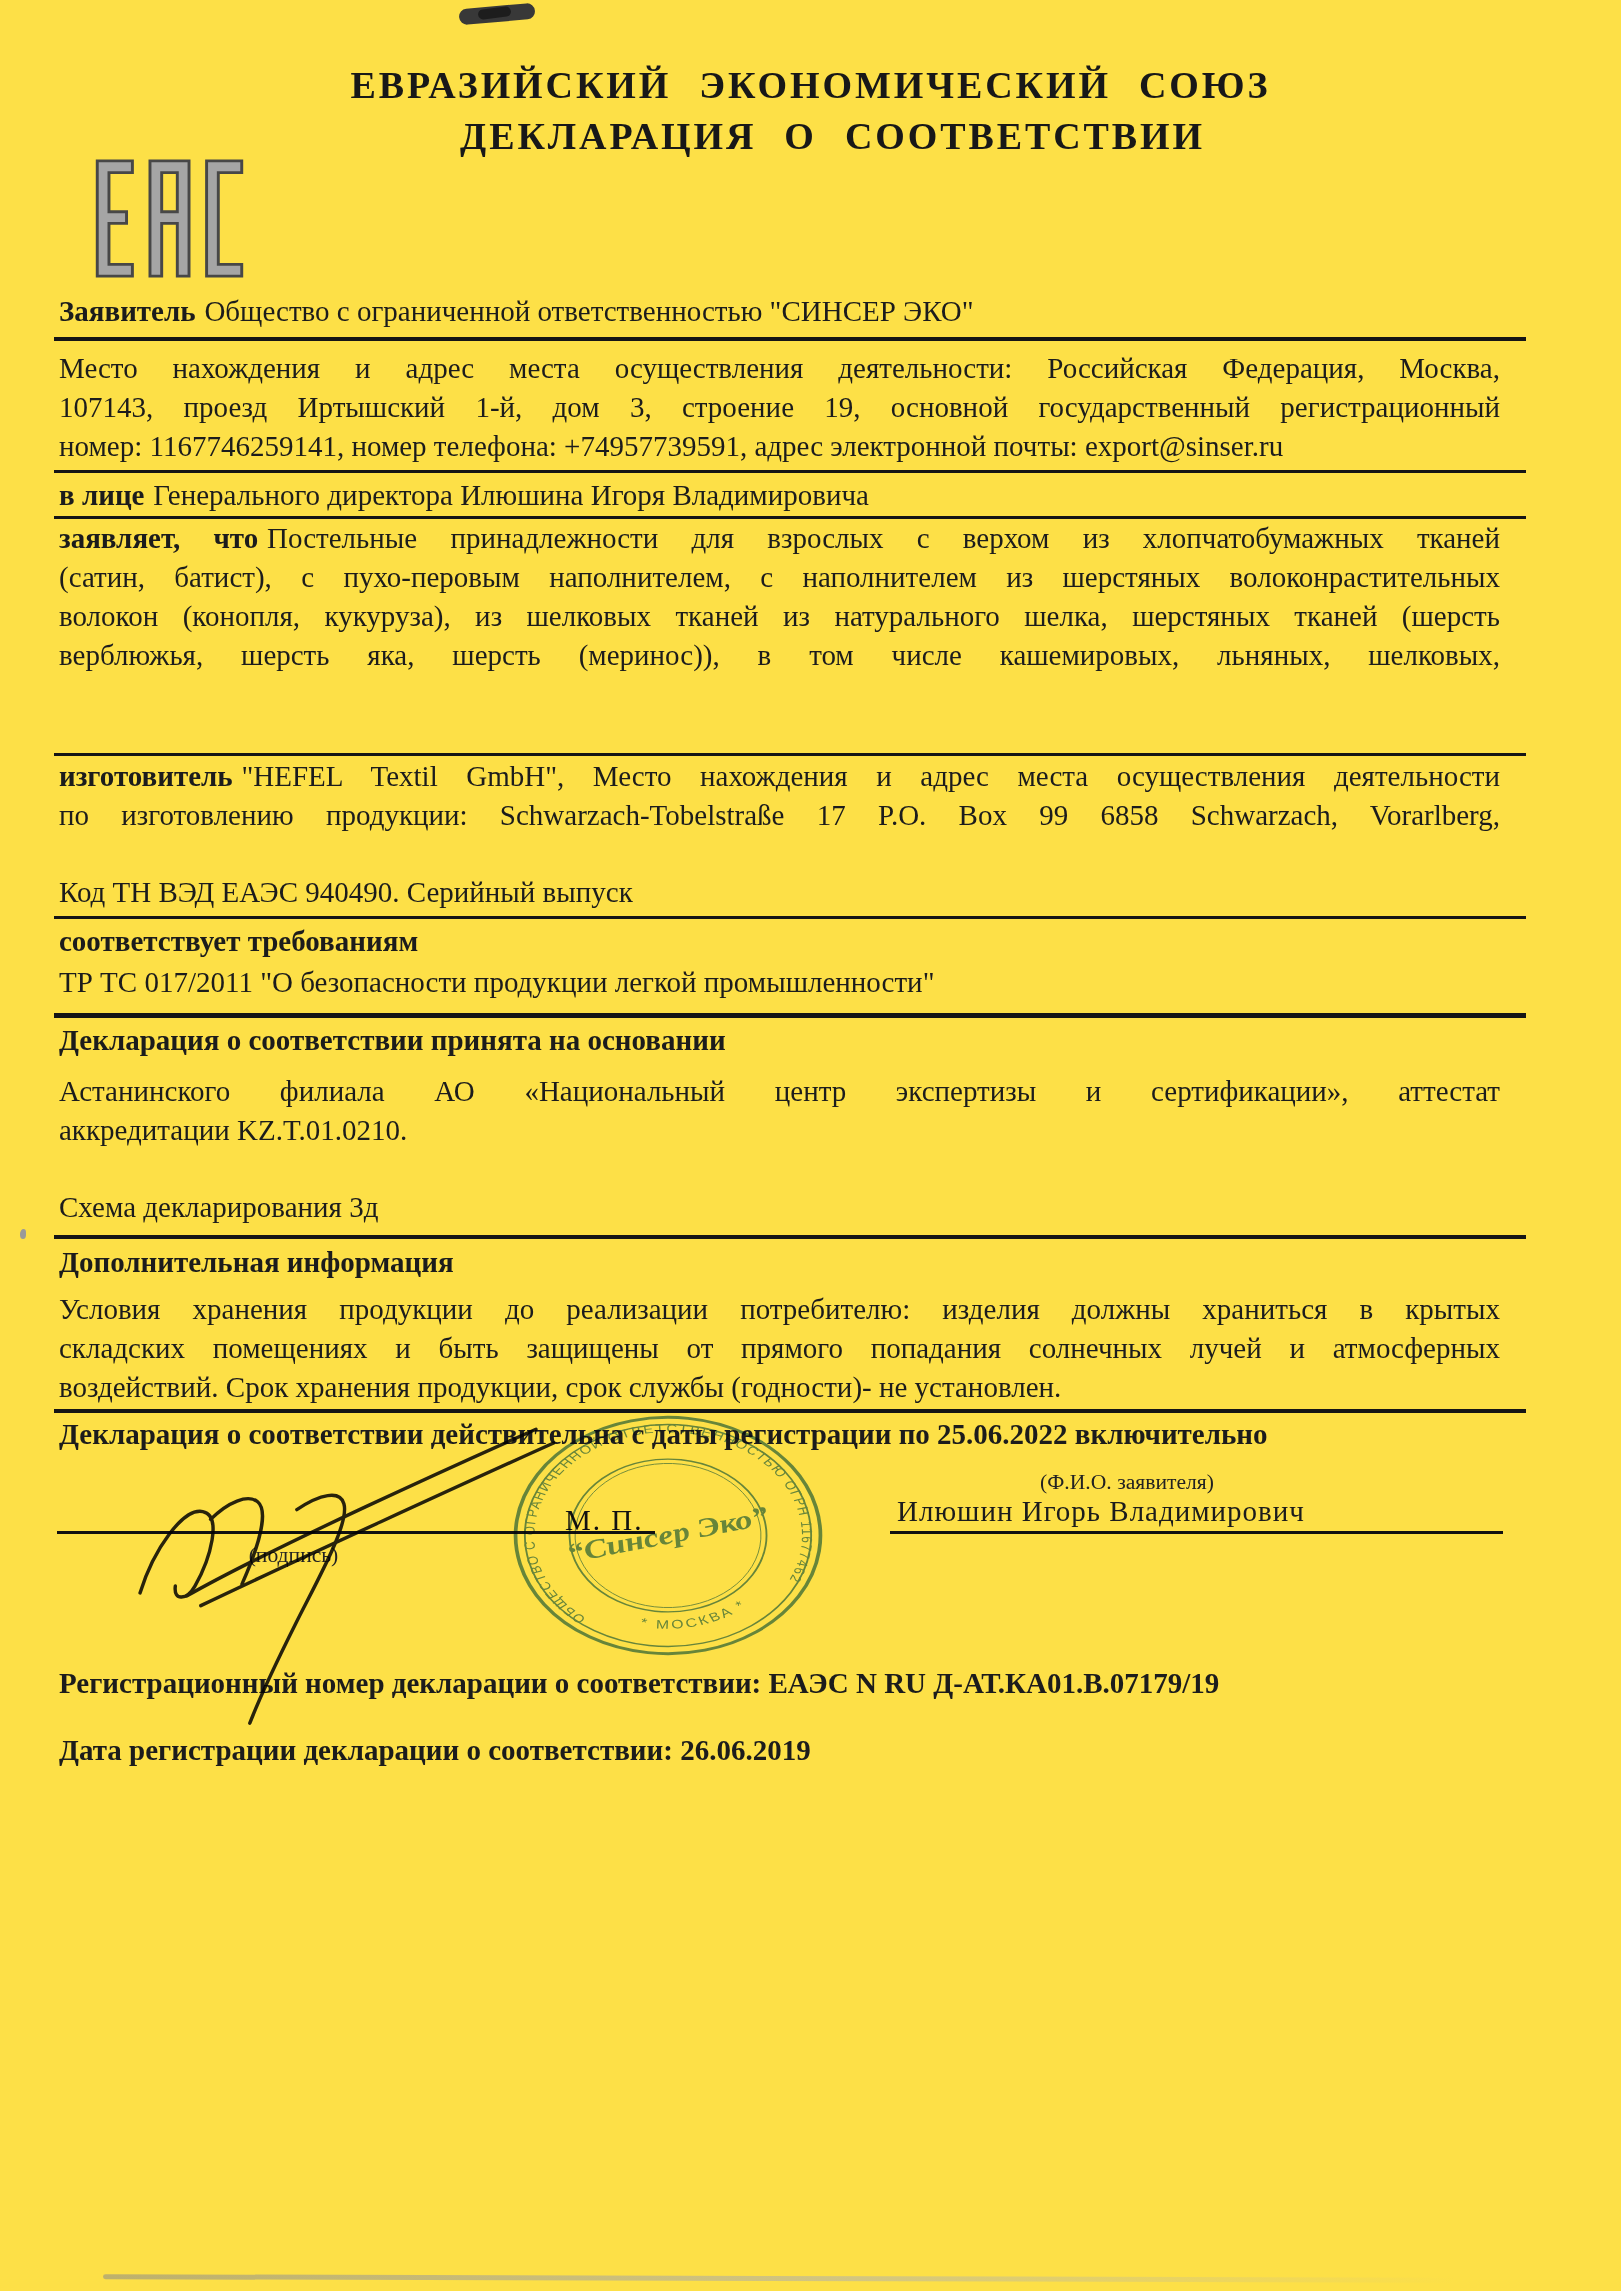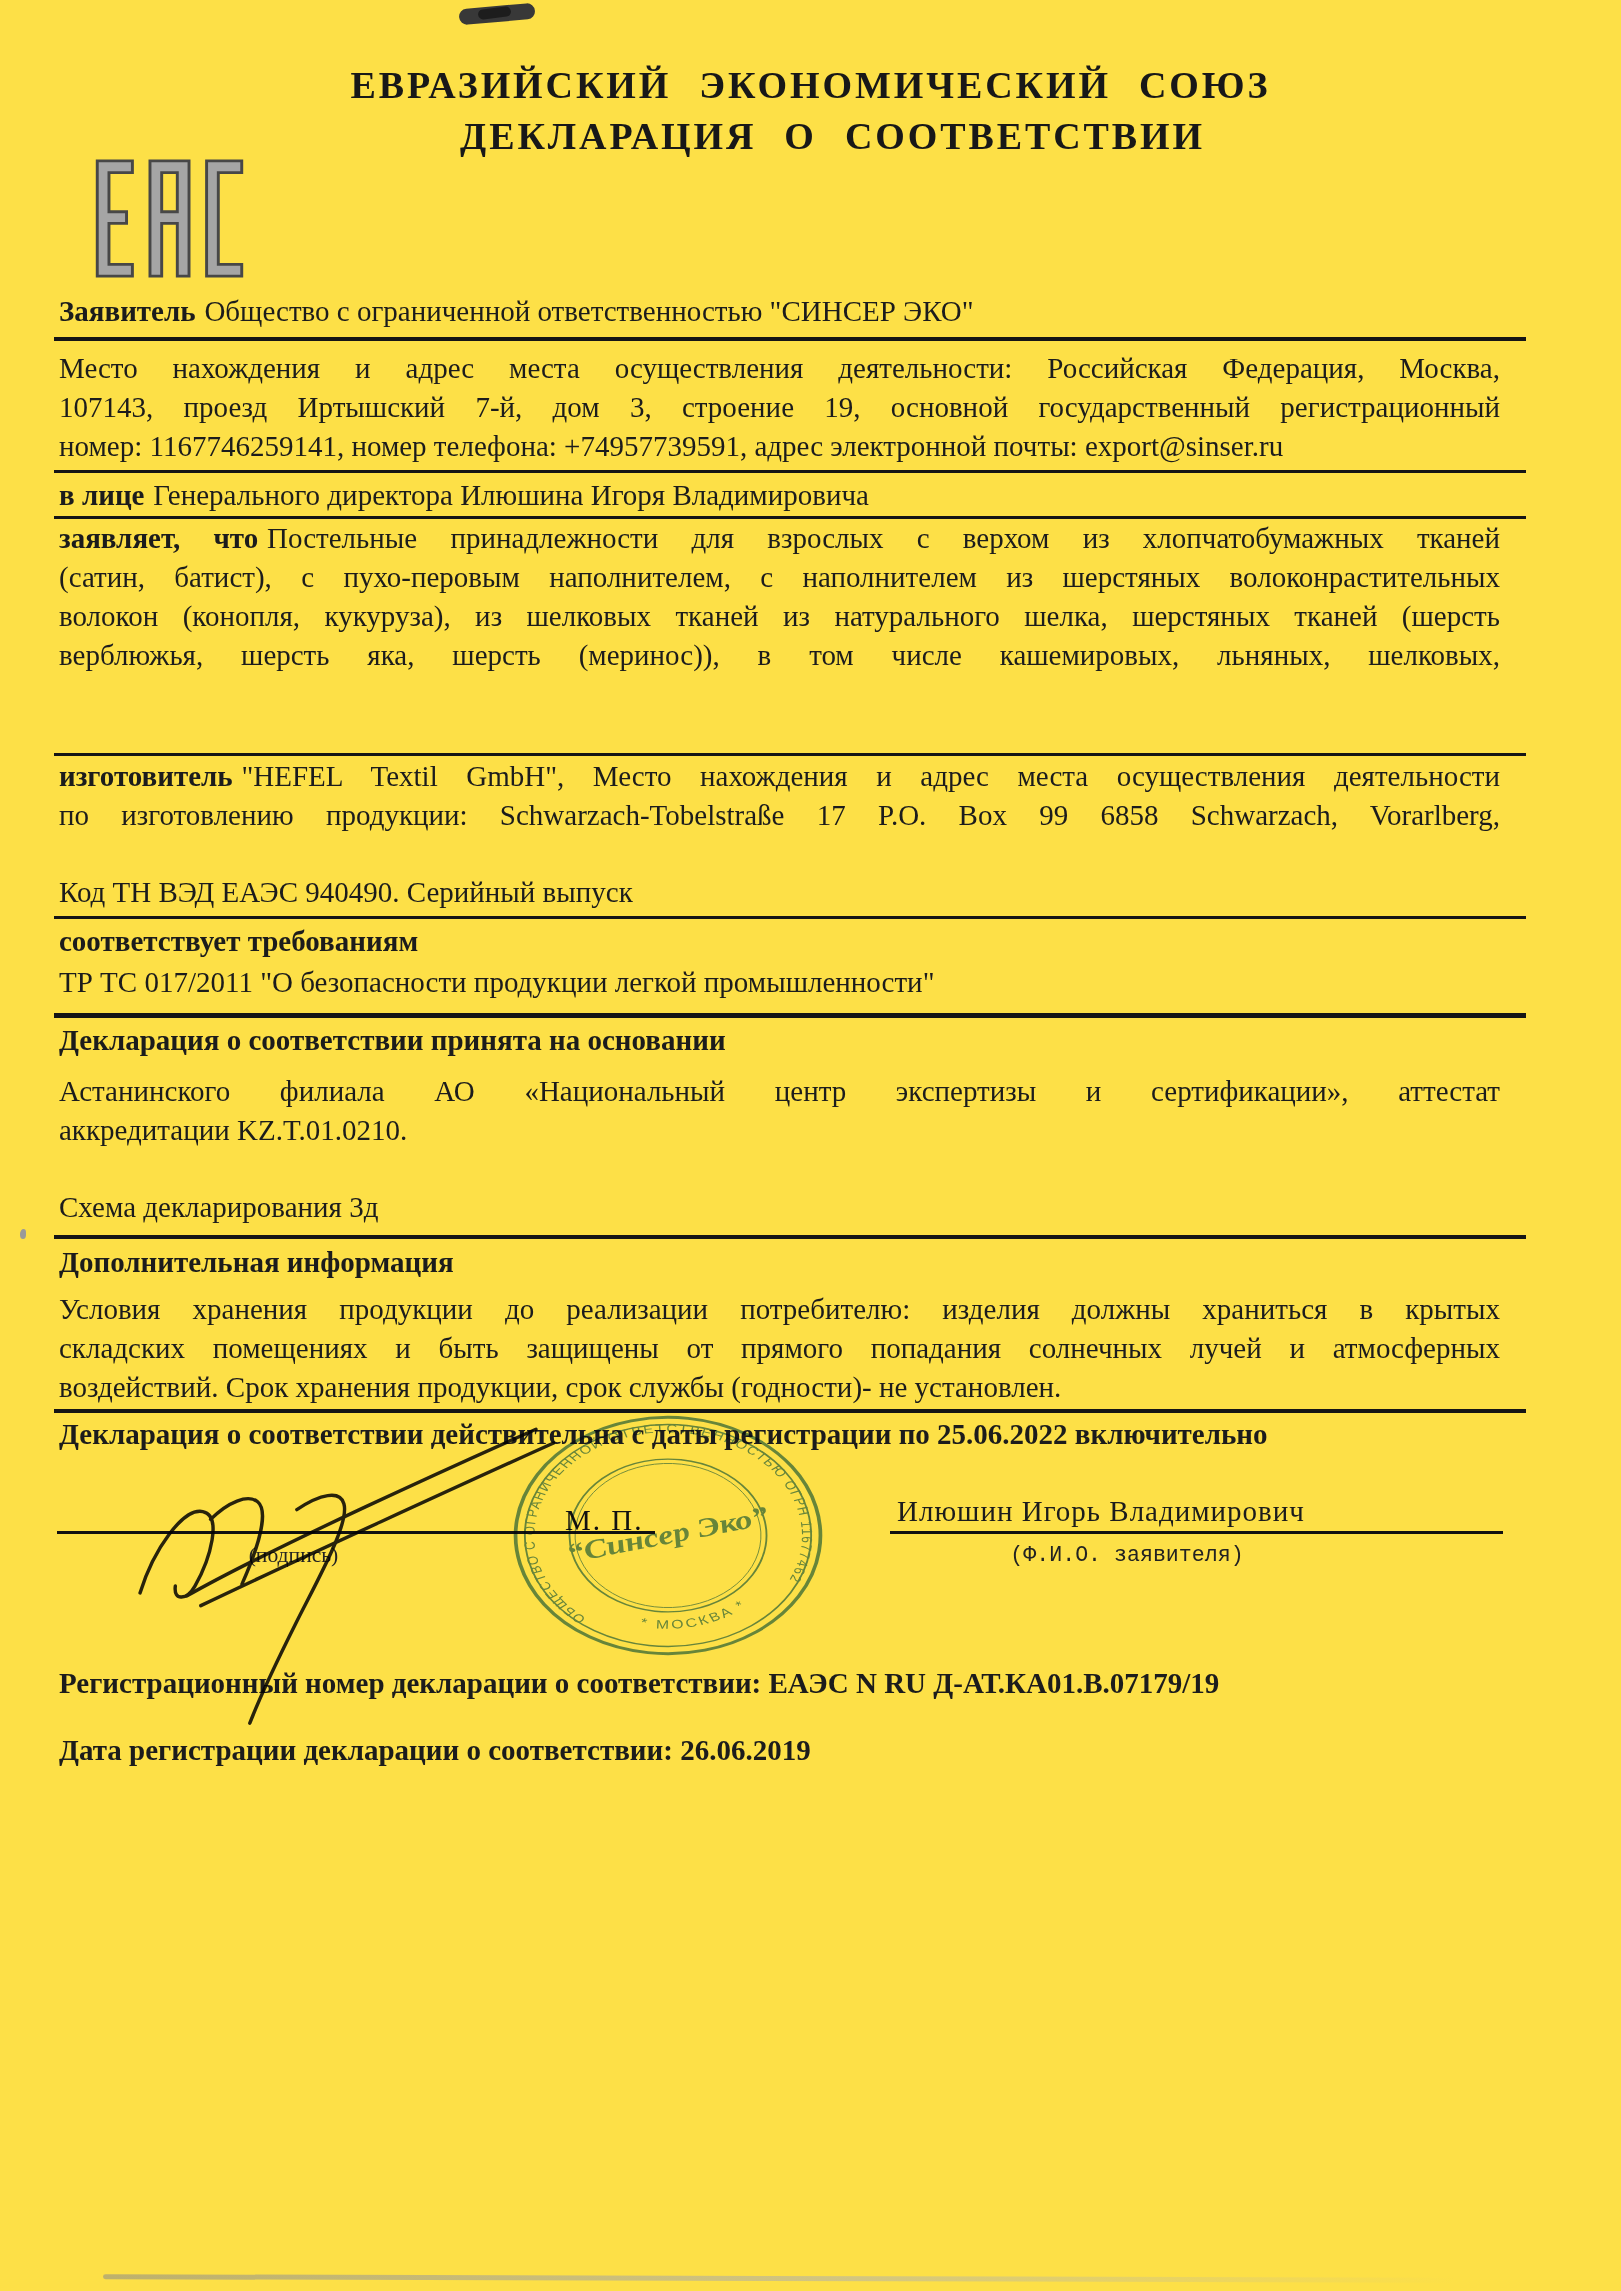--- a/index.html
+++ b/index.html
@@ -57,21 +57,21 @@
     </g>
   </svg>
 
   <div class="abs line" style="left:59px;top:292px;">
     <b class="lead">Заявитель</b><span>Общество с ограниченной ответственностью "СИНСЕР ЭКО"</span>
   </div>
   <div class="rule" style="top:337px;height:3.9px;"></div>
 
   <div class="abs para" style="left:59px;top:349px;">
     <div class="jline">Место нахождения и адрес места осуществления деятельности: Российская Федерация, Москва,</div>
-    <div class="jline">107143, проезд Иртышский 7-й, дом 3, строение 19, основной государственный регистрационный</div>
+    <div class="jline">107143, проезд Иртышский 1-й, дом 3, строение 19, основной государственный регистрационный</div>
     <div class="jline jlast">номер: 1167746259141, номер телефона: +74957739591, адрес электронной почты: export@sinser.ru</div>
   </div>
   <div class="rule" style="top:470px;height:2.9px;"></div>
 
   <div class="abs line" style="left:59px;top:476px;">
     <b class="lead">в лице</b><span>Генерального директора Илюшина Игоря Владимировича</span>
   </div>
   <div class="rule" style="top:516px;height:2.9px;"></div>
 
   <div class="abs para" style="left:59px;top:519px;">
@@ -113,21 +113,21 @@
     <div class="jline jlast">воздействий. Срок хранения продукции, срок службы (годности)- не установлен.</div>
   </div>
   <div class="rule" style="top:1409px;height:3.9px;"></div>
 
   <div class="abs line bold" style="left:59px;top:1415px;">Декларация о соответствии действительна с даты регистрации по 25.06.2022 включительно</div>
 
   <div class="sigline" style="left:57px;top:1531px;width:598px;"></div>
   <div class="sigline" style="left:890px;top:1531px;width:613px;"></div>
   <div class="caption" style="left:176px;top:1543px;width:235px;">(подпись)</div>
   <div class="abs line" style="left:897px;top:1492px;letter-spacing:1px;">Илюшин Игорь Владимирович</div>
-  <div class="caption" style="left:980px;top:1543px;width:294px;font-family:Liberation Mono, monospace;">(Ф.И.О. заявителя)</div>
+  <div class="caption" style="left:980px;top:1470px;width:294px;">(Ф.И.О. заявителя)</div>
   <div class="mp" style="left:565px;top:1504px;">М. П.</div>
 
   <svg class="stamp" style="left:510px;top:1413px;" width="316" height="245" viewBox="0 0 340 340" preserveAspectRatio="none">
     <g transform="rotate(-14 170 170)">
       <g fill="none" stroke="#4d85c4">
         <circle cx="170" cy="170" r="164" stroke-width="4"></circle>
         <circle cx="170" cy="170" r="154" stroke-width="2"></circle>
         <circle cx="170" cy="170" r="106" stroke-width="2"></circle>
         <circle cx="170" cy="170" r="100" stroke-width="1"></circle>
       </g>

